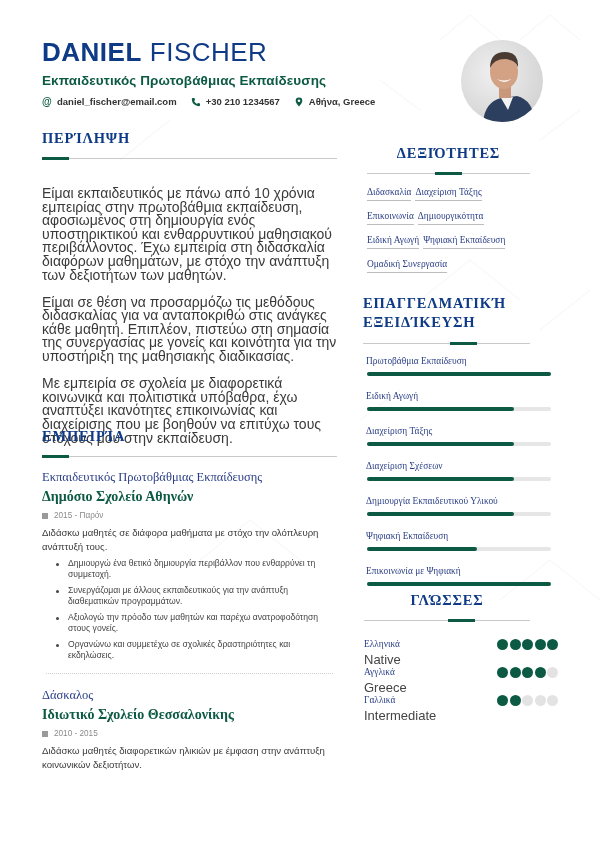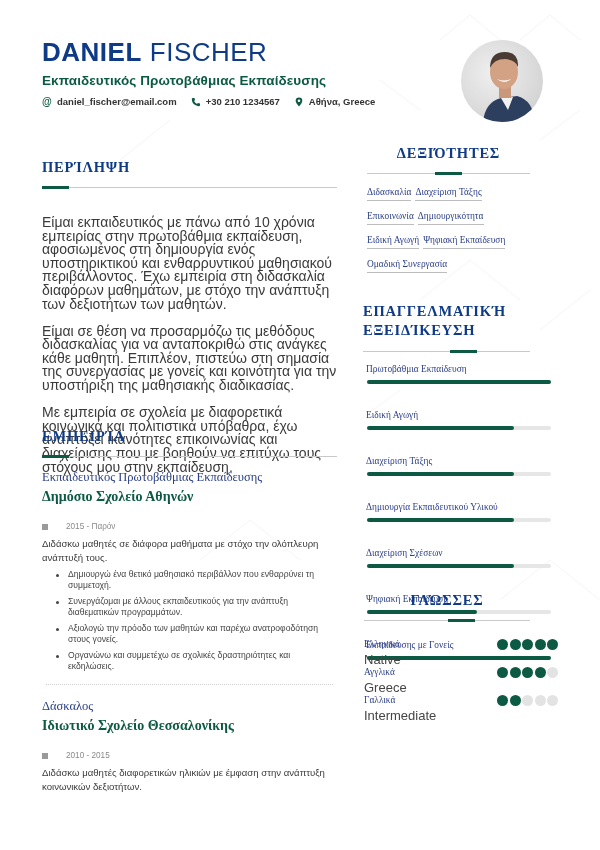--- a/index.html
+++ b/index.html
@@ -23,47 +23,47 @@
            background: radial-gradient(circle at 40% 40%, #f0f0f0 0%, #d6d6d6 70%, #c4c4c4 100%); }
   .photo svg { width: 100%; height: 100%; display: block; }
 
   
   .sec-title { font-family: "Liberation Serif", serif; font-weight: bold; font-size: 14.5px; color: #0e3a86; letter-spacing: 0.8px; }
   .sec-rule { position: relative; height: 2px; margin-top: 10px; }
   .sec-rule .line { position: absolute; left: 0; right: 0; top: 0.5px; height: 1px; background: #c9c9c9; }
   .sec-rule .accent { position: absolute; top: 0; width: 27px; height: 3px; background: #0c5a43; }
 
   
-  .left { position: absolute; left: 42px; top: 159px; width: 295px; }
+  .left { position: absolute; left: 42px; top: 130px; width: 295px; }
   .summary { margin-top: 28px; font-size: 14px; line-height: 13.6px; color: #3a3a3a; }
   .summary p { margin-bottom: 13.5px; }
 
   .exp-section { position: absolute; left: 42px; top: 428px; width: 295px; }
   .job { margin-top: 13px; }
   .job-role { font-family: "Liberation Serif", serif; font-size: 12.5px; color: #2b3f86; }
   .job-company { margin-top: 4px; font-family: "Liberation Serif", serif; font-weight: bold; font-size: 14px; color: #0c5a43; }
-  .job-date { margin-top: 17px; font-size: 8.2px; color: #8a8a8a; display: flex; align-items: center; gap: 12px; }
+  .job-date { margin-top: 6px; font-size: 8.2px; color: #8a8a8a; display: flex; align-items: center; }
   .job-date .cal { width: 6px; height: 6px; background: #9a9a9a; margin-right: 6px; display: inline-block; }
   .job-desc { margin-top: 6px; font-size: 9.6px; line-height: 13.5px; color: #3a3a3a; }
   .bullets { list-style: none; margin-top: 5px; padding-left: 12px; }
   .bullets li { position: relative; padding-left: 14px; font-size: 8.6px; line-height: 11px; color: #444; margin-bottom: 5px; }
   .bullets li::before { content: ""; position: absolute; left: 2px; top: 4.5px; width: 3px; height: 3px; border-radius: 50%; background: #444; }
   .job-sep { margin: 12px 4px 0 4px; border-top: 1px dotted #cfcfcf; }
   .job2 { margin-top: 14px; }
 
   
   .right { position: absolute; left: 367px; top: 145px; width: 163px; }
   .sec-title.center { text-align: center; }
   .skills { margin-top: 13px; display: flex; flex-wrap: wrap; }
   .skill-tag { font-family: "Liberation Serif", serif; font-size: 9.4px; color: #2b3f86; border-bottom: 1px solid #bdbdbd; padding-bottom: 3px; margin: 0 4px 10px 0; white-space: nowrap; }
 
   .expertise { position: absolute; left: 363px; top: 294px; width: 167px; }
-  .expertise .sec-title { line-height: 19px; margin-top: 8px; }
+  .expertise .sec-title { line-height: 19px; }
   .exp-items { margin-top: 12px; }
-  .exp-item { margin-bottom: 26px; }
+  .exp-item { margin-bottom: 15px; }
   .exp-label { font-family: "Liberation Serif", serif; font-size: 9.4px; color: #2b3f86; padding-left: 3px; }
   .bar { margin-top: 6px; margin-left: 4px; width: 184px; height: 4px; border-radius: 2px; background: #e6e6e6; position: relative; }
   .bar .fill { position: absolute; left: 0; top: 0; bottom: 0; border-radius: 2px; background: #0c5a43; }
 
   .languages { position: absolute; left: 364px; top: 592px; width: 166px; }
   .lang-list { margin-top: 18px; }
   .lang { position: relative; height: 28px; margin-bottom: 0; }
   .lang-name { font-family: "Liberation Serif", serif; font-size: 9.4px; color: #2b3f86; }
   .lang-level { font-size: 13px; color: #444; margin-top: 3px; }
   .dots { position: absolute; left: 133px; top: 0; display: flex; }
@@ -151,21 +151,21 @@
 
   <div class="job">
     <div class="job-role">Εκπαιδευτικός Πρωτοβάθμιας Εκπαίδευσης</div>
     <div class="job-company">Δημόσιο Σχολείο Αθηνών</div>
     <div class="job-date">
       <span class="cal"></span>
       <span>2015 - Παρόν</span>
     </div>
     <div class="job-desc">Διδάσκω μαθητές σε διάφορα μαθήματα με στόχο την ολόπλευρη ανάπτυξή τους.</div>
     <ul class="bullets">
-      <li>Δημιουργώ ένα θετικό μαθησιακό περιβάλλον που ενθαρρύνει τη συμμετοχή.</li>
+      <li>Δημιουργώ ένα θετικό δημιουργία περιβάλλον που ενθαρρύνει τη συμμετοχή.</li>
       <li>Συνεργάζομαι με άλλους εκπαιδευτικούς για την ανάπτυξη διαθεματικών προγραμμάτων.</li>
       <li>Αξιολογώ την πρόοδο των μαθητών και παρέχω ανατροφοδότηση στους γονείς.</li>
       <li>Οργανώνω και συμμετέχω σε σχολικές δραστηριότητες και εκδηλώσεις.</li>
     </ul>
   </div>
   <div class="job-sep"></div>
 
   <div class="job job2">
     <div class="job-role">Δάσκαλος</div>
     <div class="job-company">Ιδιωτικό Σχολείο Θεσσαλονίκης</div>
@@ -216,39 +216,39 @@
           <div class="fill" style="width: 80%;"></div>
         </div>
       </div>
       <div class="exp-item">
         <div class="exp-label">Διαχείριση Τάξης</div>
         <div class="bar">
           <div class="fill" style="width: 80%;"></div>
         </div>
       </div>
       <div class="exp-item">
+        <div class="exp-label">Διαχείριση Σχέσεων</div>
+        <div class="bar">
+          <div class="fill" style="width: 80%;"></div>
+        </div>
+      </div>
+      <div class="exp-item">
         <div class="exp-label">Δημιουργία Εκπαιδευτικού Υλικού</div>
         <div class="bar">
           <div class="fill" style="width: 80%;"></div>
         </div>
       </div>
       <div class="exp-item">
-        <div class="exp-label">Διαχείριση Σχέσεων</div>
-        <div class="bar">
-          <div class="fill" style="width: 80%;"></div>
-        </div>
-      </div>
-      <div class="exp-item">
         <div class="exp-label">Ψηφιακή Εκπαίδευση</div>
         <div class="bar">
           <div class="fill" style="width: 60%;"></div>
         </div>
       </div>
       <div class="exp-item">
-        <div class="exp-label">Εκπαίδευσης με Γονείς</div>
+        <div class="exp-label">Επικοινωνία με Ψηφιακή</div>
         <div class="bar">
           <div class="fill" style="width: 100%;"></div>
         </div>
       </div>
     </div>
 </div>
 
 <div class="languages">
   <div class="sec-title center">ΓΛΏΣΣΕΣ</div>
   <div class="sec-rule">

